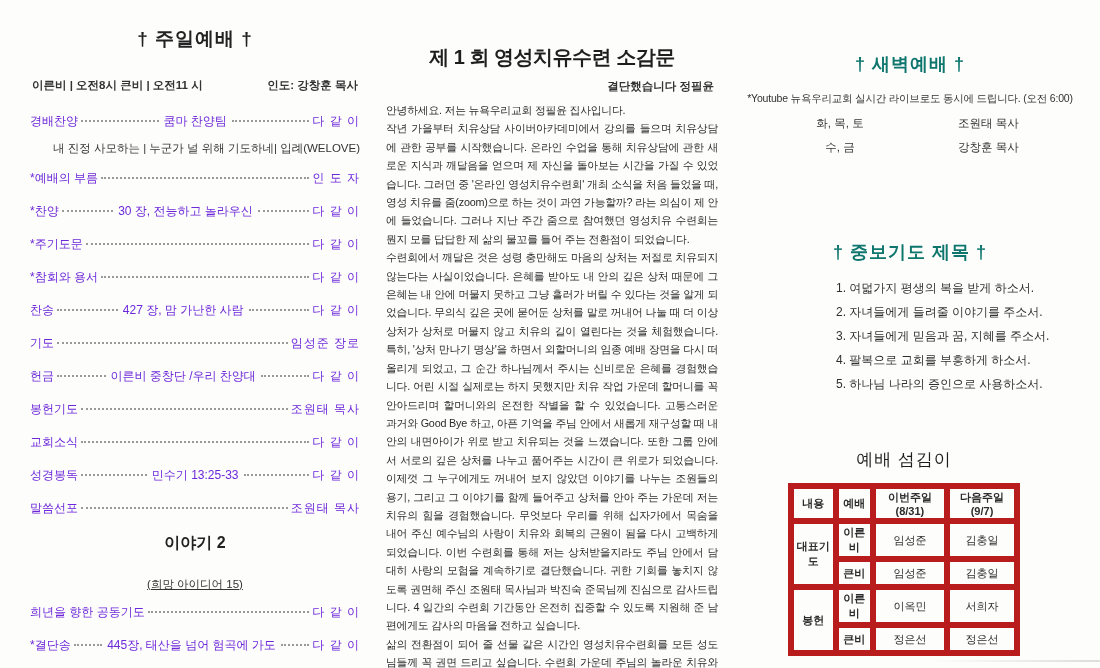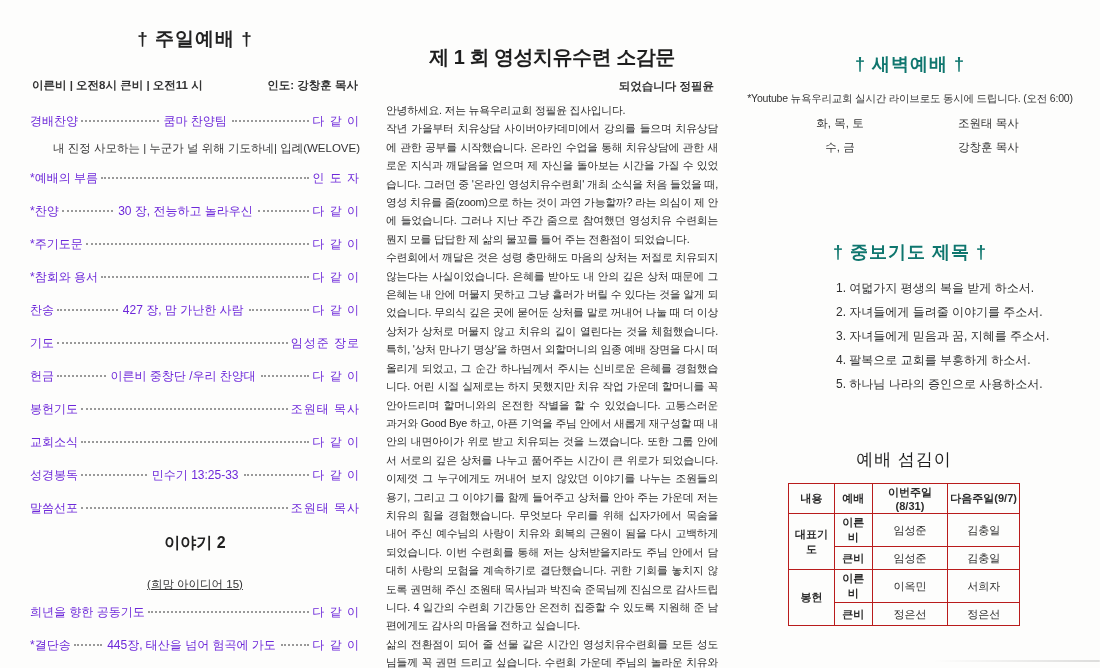--- a/index.html
+++ b/index.html
@@ -36,21 +36,21 @@
   .dawn-note{font-size:10.5px;text-align:center;color:#333;margin-bottom:10px;letter-spacing:-0.2px;}
   .sched-row{display:flex;font-size:11.5px;margin-bottom:9px;color:#333;}
   .sched-row .days{flex:0 0 200px;text-align:center;}
   .sched-row .pastor{flex:1;text-align:left;padding-left:18px;}
   .sec-pray{top:196px;}
   .pray-item{font-size:12px;margin:0 0 7px 96px;color:#2f2f2f;}
   .sec-serv{top:404px;}
   .serv-wrap{margin-left:48px;width:232px;}
   .serv-title{text-align:center;font-size:17px;font-weight:400;color:#1e1e1e;margin-bottom:12px;letter-spacing:1px;}
   table.serv{border-collapse:collapse;width:232px;}
-  table.serv td{border:1px solid #b91c1c;text-align:center;font-size:11px;height:20px;padding:1px 2px;color:#2c2c2c;}
+  table.serv td{border:6px solid #b91c1c;text-align:center;font-size:11px;height:20px;padding:1px 2px;color:#2c2c2c;}
   table.serv .th{font-weight:700;}
   table.serv .grp{font-weight:700;}
   table.serv .svc{font-weight:700;}
   
   .scan-line{position:absolute;left:932px;top:660px;width:168px;height:2px;
     background:linear-gradient(to right,rgba(0,0,0,0),rgba(0,0,0,0.13));border-radius:1px;}
 </style>
 </head>
 <body>
 
@@ -151,21 +151,21 @@
       <div class="order-row">
         <span class="lbl">*축복기도</span>
         <span class="dots"></span>
         <span class="rgt">조원태 목사</span>
       </div>
     </div>
 </div>
 
 <div class="col-mid">
   <div class="m-title">제 1 회 영성치유수련 소감문</div>
-  <div class="m-byline">되었습니다 정필윤</div>
+  <div class="m-byline">결단했습니다 정필윤</div>
   <div class="m-body">
       <p>안녕하세요. 저는 뉴욕우리교회 정필윤 집사입니다.</p>
       <p>작년 가을부터 치유상담 사이버아카데미에서 강의를 들으며 치유상담에 관한 공부를 시작했습니다. 온라인 수업을 통해 치유상담에 관한 새로운 지식과 깨달음을 얻으며 제 자신을 돌아보는 시간을 가질 수 있었습니다. 그러던 중 '온라인 영성치유수련회' 개최 소식을 처음 들었을 때, 영성 치유를 줌(zoom)으로 하는 것이 과연 가능할까? 라는 의심이 제 안에 들었습니다. 그러나 지난 주간 줌으로 참여했던 영성치유 수련회는 뭔지 모를 답답한 제 삶의 물꼬를 틀어 주는 전환점이 되었습니다.</p>
       <p>수련회에서 깨달은 것은 성령 충만해도 마음의 상처는 저절로 치유되지 않는다는 사실이었습니다. 은혜를 받아도 내 안의 깊은 상처 때문에 그 은혜는 내 안에 머물지 못하고 그냥 흘러가 버릴 수 있다는 것을 알게 되었습니다. 무의식 깊은 곳에 묻어둔 상처를 말로 꺼내어 나눌 때 더 이상 상처가 상처로 머물지 않고 치유의 길이 열린다는 것을 체험했습니다. 특히, '상처 만나기 명상'을 하면서 외할머니의 임종 예배 장면을 다시 떠올리게 되었고, 그 순간 하나님께서 주시는 신비로운 은혜를 경험했습니다. 어린 시절 실제로는 하지 못했지만 치유 작업 가운데 할머니를 꼭 안아드리며 할머니와의 온전한 작별을 할 수 있었습니다. 고통스러운 과거와 Good Bye 하고, 아픈 기억을 주님 안에서 새롭게 재구성할 때 내 안의 내면아이가 위로 받고 치유되는 것을 느꼈습니다. 또한 그룹 안에서 서로의 깊은 상처를 나누고 품어주는 시간이 큰 위로가 되었습니다. 이제껏 그 누구에게도 꺼내어 보지 않았던 이야기를 나누는 조원들의 용기, 그리고 그 이야기를 함께 들어주고 상처를 안아 주는 가운데 저는 치유의 힘을 경험했습니다. 무엇보다 우리를 위해 십자가에서 목숨을 내어 주신 예수님의 사랑이 치유와 회복의 근원이 됨을 다시 고백하게 되었습니다. 이번 수련회를 통해 저는 상처받을지라도 주님 안에서 담대히 사랑의 모험을 계속하기로 결단했습니다. 귀한 기회를 놓치지 않도록 권면해 주신 조원태 목사님과 박진숙 준목님께 진심으로 감사드립니다. 4 일간의 수련회 기간동안 온전히 집중할 수 있도록 지원해 준 남편에게도 감사의 마음을 전하고 싶습니다.</p>
       <p>삶의 전환점이 되어 줄 선물 같은 시간인 영성치유수련회를 모든 성도님들께 꼭 권면 드리고 싶습니다. 수련회 가운데 주님의 놀라운 치유와 회복, 그리고 삶의 새로운 시작을 경험하시길 간절히 바랍니다. 감사합니다</p>
     </div>
 </div>
 
 <div class="col-right">
   <div class="sec sec-dawn">

